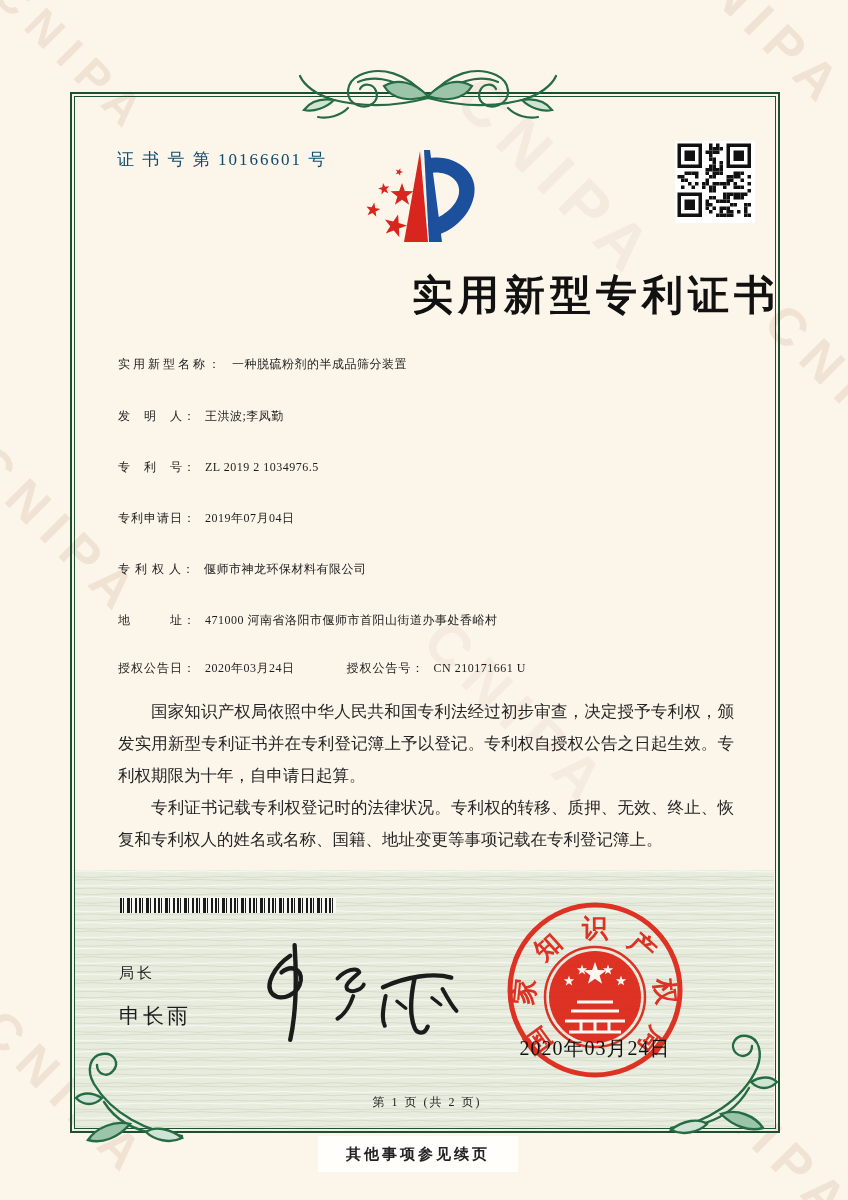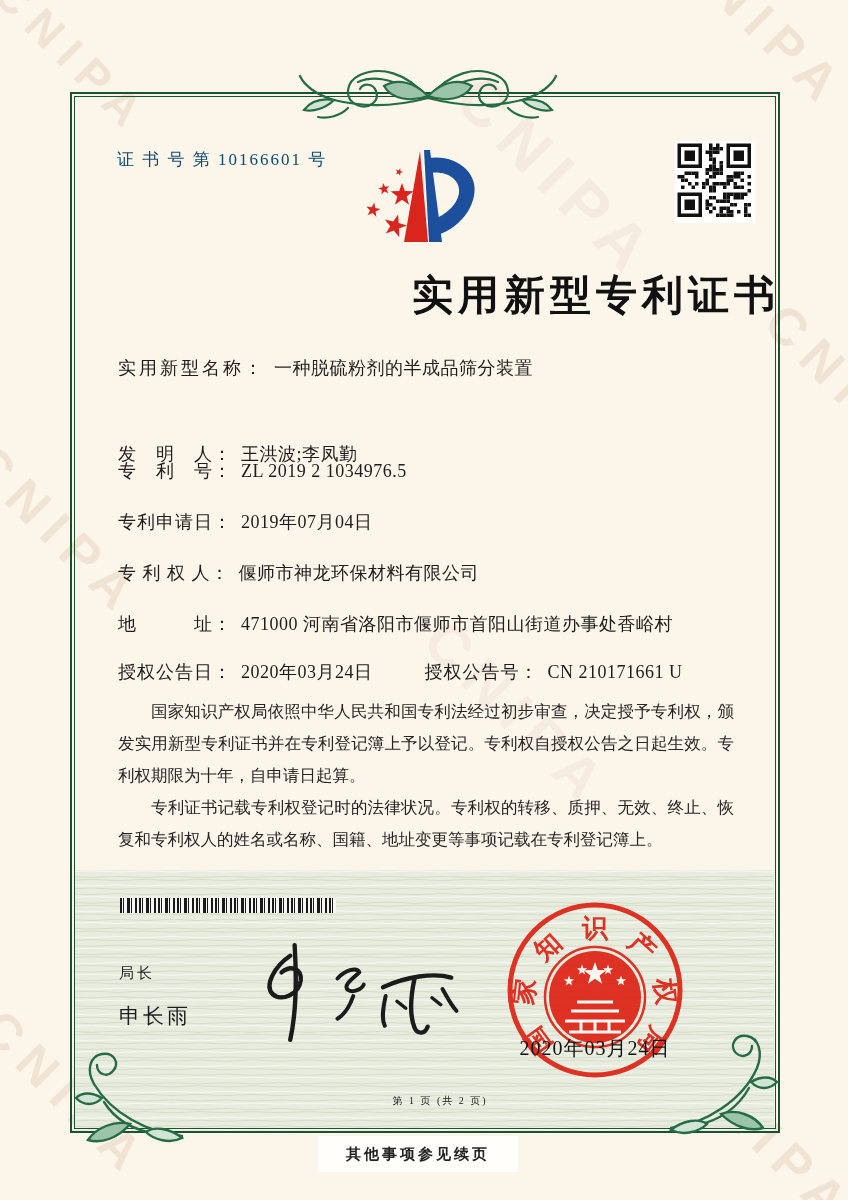--- a/index.html
+++ b/index.html
@@ -50,21 +50,21 @@
 
   .title{
     position:absolute;left:70px;top:256px;width:710px;
     text-align:right;font-size:41px;font-weight:bold;color:#111;
     letter-spacing:5px;z-index:2;margin-top:12px;
   }
 
   
   .field-row{
     position:absolute;left:118px;width:620px;
-    font-size:18px;white-space:nowrap;z-index:2;color:#1d1d1d;
+    font-size:12px;white-space:nowrap;z-index:2;color:#1d1d1d;
   }
   .field-label{letter-spacing:1px;}
   .field-label.wide{letter-spacing:3px;}
   .field-value{margin-left:9px;letter-spacing:0.5px;}
   .grant-no{margin-left:52px;}
 
   
   .body-text{
     position:absolute;left:118px;top:696px;width:616px;z-index:2;
     font-size:16.5px;line-height:32px;color:#252525;
@@ -86,22 +86,22 @@
   .issuer-name{position:absolute;left:119px;top:1002px;font-size:21px;letter-spacing:3px;z-index:2;color:#1c1c1c;}
   .signature{position:absolute;left:250px;top:940px;z-index:2;}
 
   .seal{position:absolute;left:485px;top:880px;z-index:3;}
   .seal-date{
     position:absolute;left:495px;top:1035px;width:200px;text-align:center;
     font-size:20px;color:#111;letter-spacing:1px;z-index:4;white-space:nowrap;
   }
 
   .page-info{
-    position:absolute;left:85px;top:1094px;width:710px;text-align:center;
-    font-size:10px;letter-spacing:2px;color:#222;z-index:2;
+    position:absolute;left:72px;top:1094px;width:710px;text-align:center;
+    font-size:12px;letter-spacing:2px;color:#222;z-index:2;
   }
 
   .continuation{
     position:absolute;left:318px;top:1136px;width:200px;height:36px;
     background:#fffefb;z-index:2;display:flex;align-items:center;justify-content:center;
     font-size:15px;letter-spacing:3px;color:#222;font-weight:bold;
   }
 
   .ornament{position:absolute;z-index:4;pointer-events:none;}
 </style>
@@ -332,21 +332,21 @@
       <rect x="5" y="54" width="17.5" height="17.5" fill="#fff"></rect>
       <rect x="8.5" y="57.5" width="10.5" height="10.5" fill="#111"></rect>
     </svg>
 </div>
 
 <div class="title">实用新型专利证书</div>
 
 <div class="field-row" style="top:356px;">
   <span class="field-label wide">实用新型名称：</span><span class="field-value">一种脱硫粉剂的半成品筛分装置</span>
 </div>
-<div class="field-row" style="top:408px;margin-top:34px;">
+<div class="field-row" style="top:408px;">
   <span class="field-label">发　明　人：</span><span class="field-value">王洪波;李凤勤</span>
 </div>
 <div class="field-row" style="top:459px;">
   <span class="field-label">专　利　号：</span><span class="field-value">ZL 2019 2 1034976.5</span>
 </div>
 <div class="field-row" style="top:510px;">
   <span class="field-label">专利申请日：</span><span class="field-value">2019年07月04日</span>
 </div>
 <div class="field-row" style="top:561px;">
   <span class="field-label">专 利 权 人：</span><span class="field-value">偃师市神龙环保材料有限公司</span>

